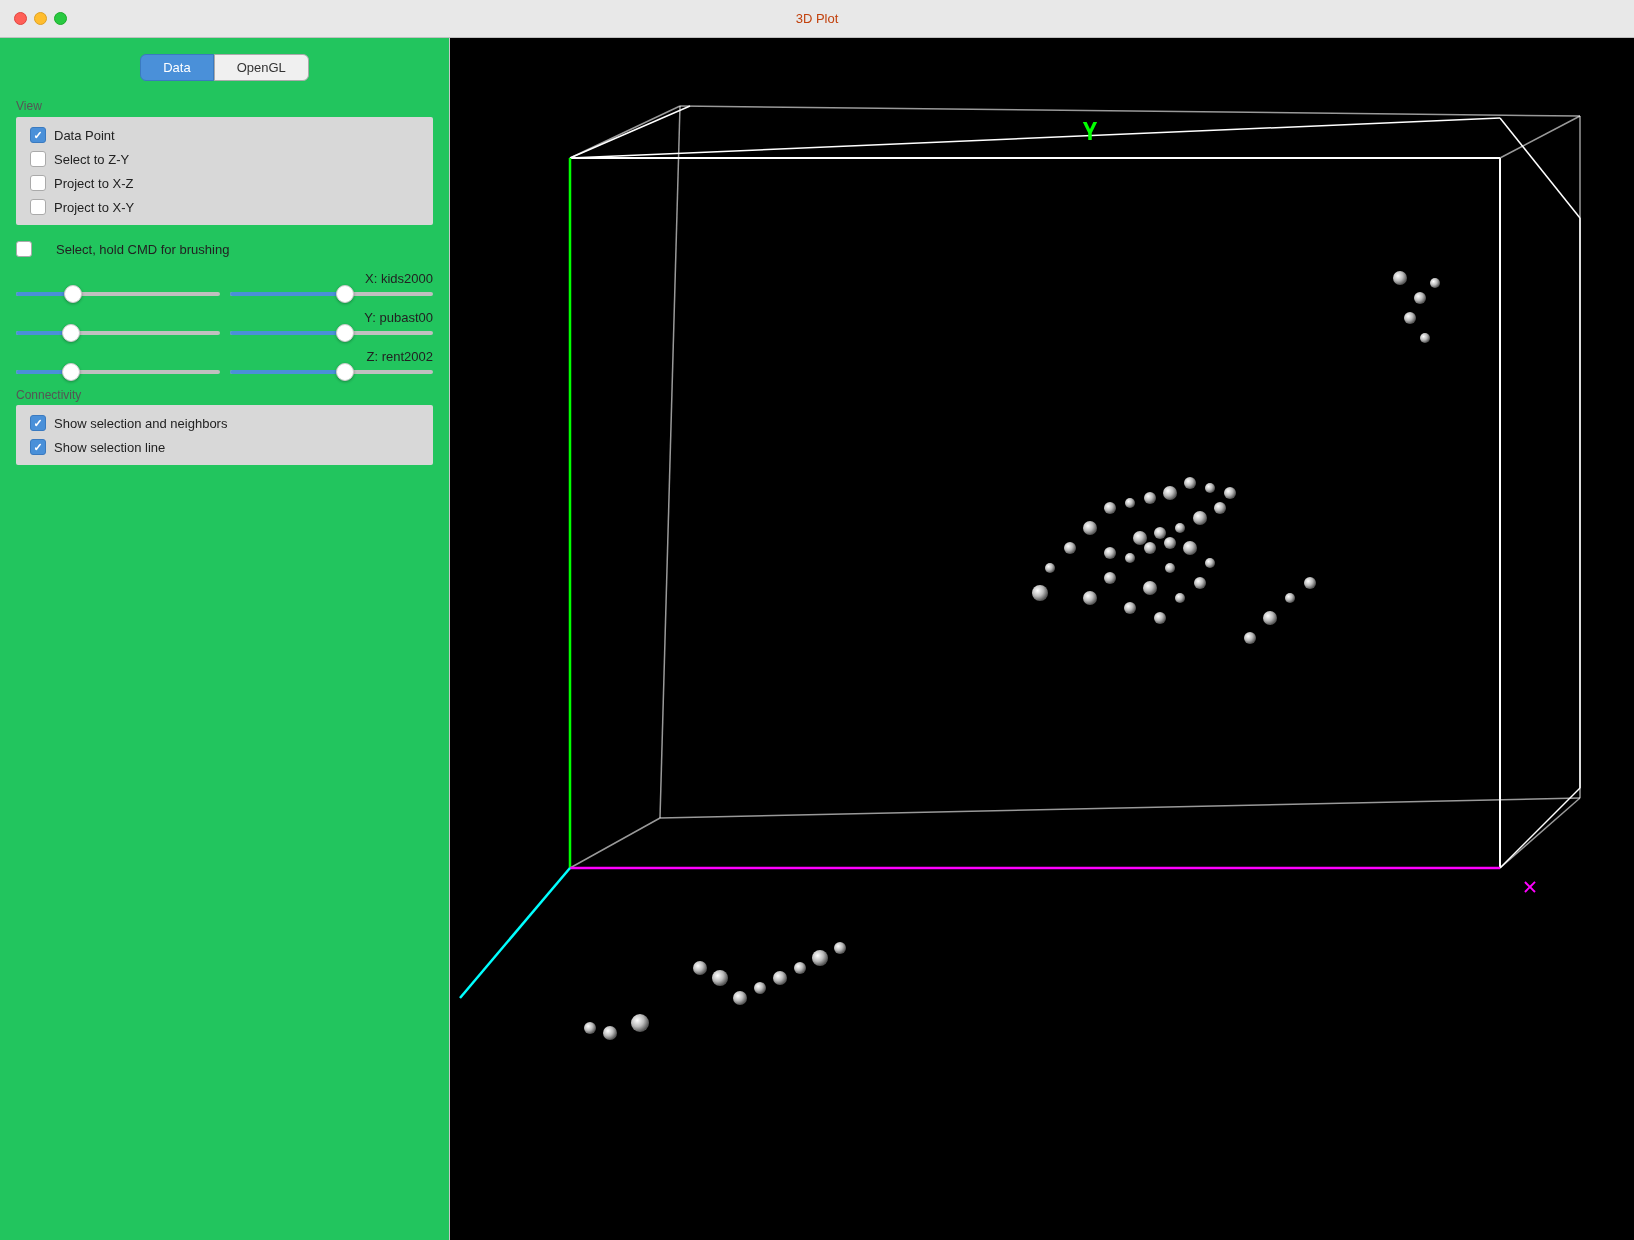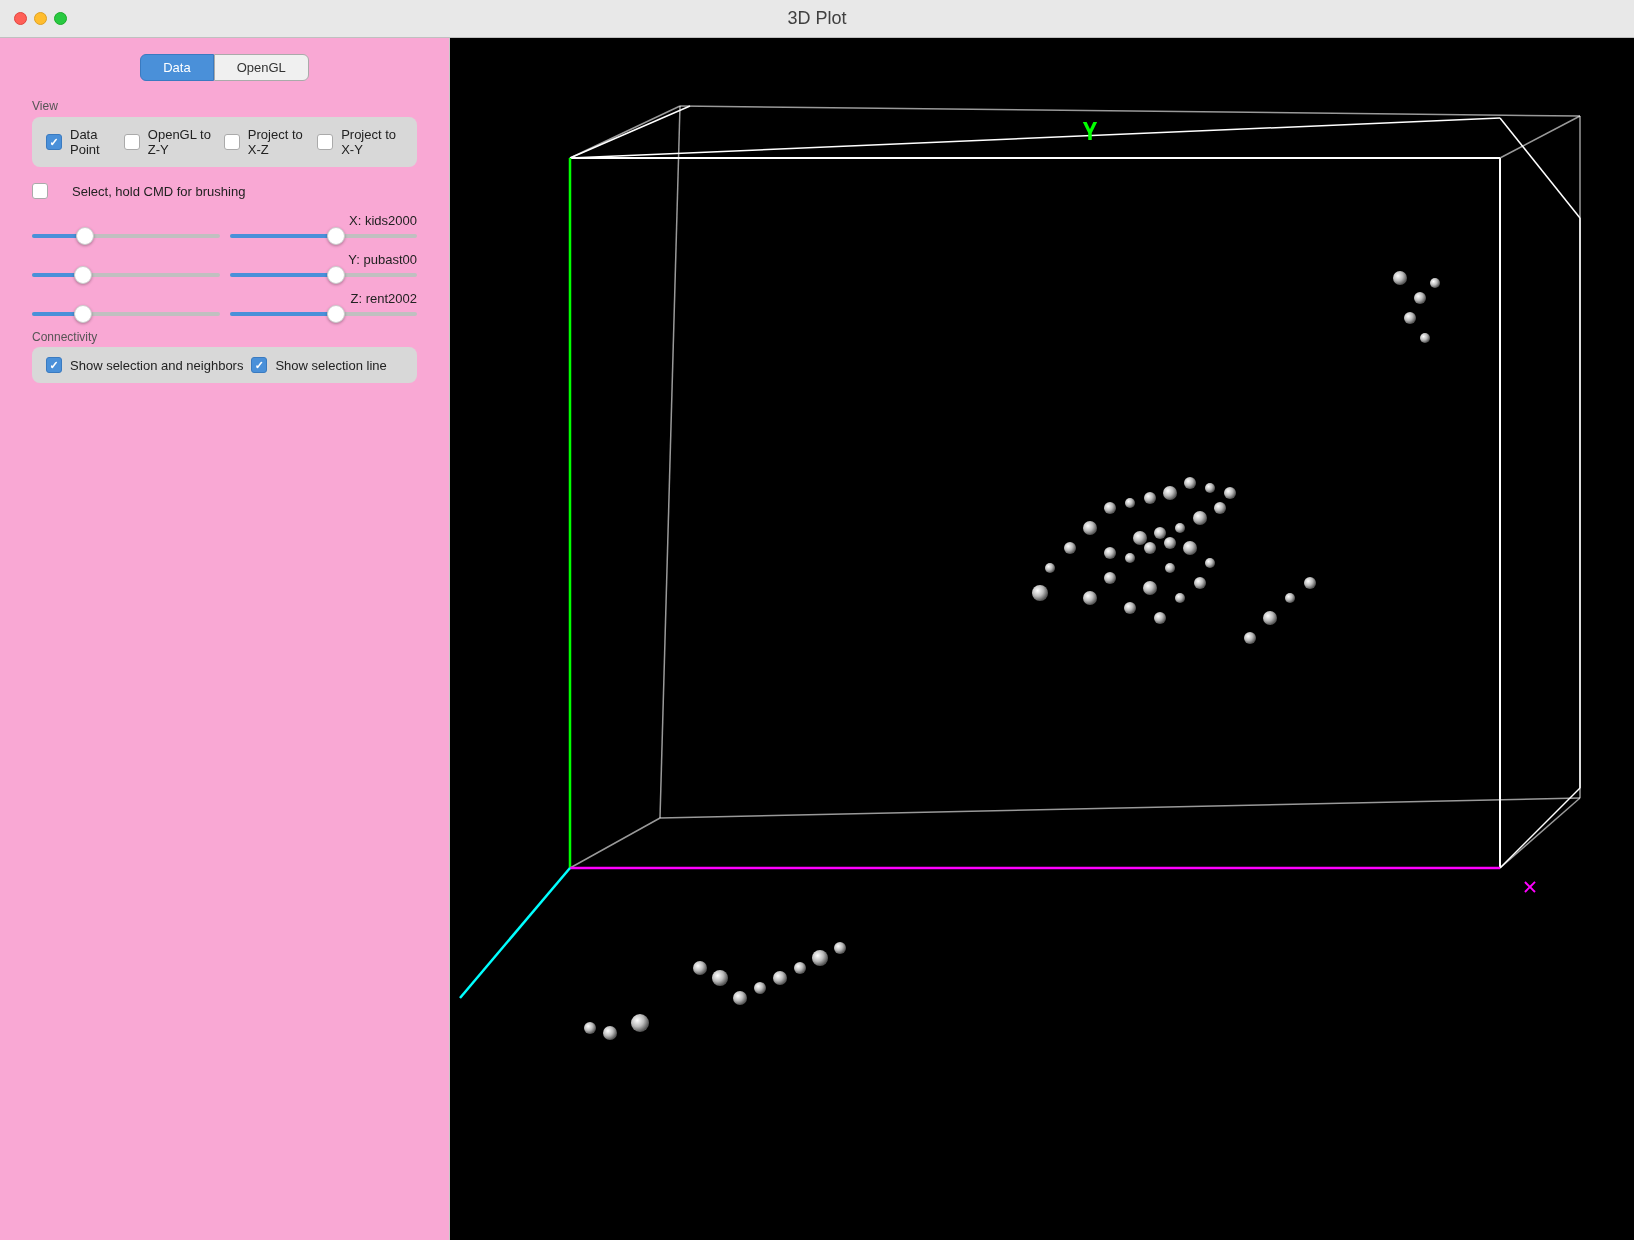--- a/index.html
+++ b/index.html
@@ -16,23 +16,23 @@
     .titlebar {
       background: #e8e8e8;
       height: 38px;
       display: flex;
       align-items: center;
       justify-content: center;
       border-bottom: 1px solid #c0c0c0;
       position: relative;
     }
     .titlebar-title {
-      font-size: 18px;
+      font-size: 13px;
       font-weight: 500;
-      color: #404040;
+      color: #c2410c;
     }
     .traffic-lights {
       position: absolute;
       left: 14px;
       display: flex;
       gap: 7px;
       align-items: center;
     }
     .traffic-light {
       width: 13px;
@@ -46,22 +46,22 @@
 
     
     .main-layout {
       display: flex;
       height: calc(1240px - 38px);
     }
 
     
     .left-panel {
       width: 450px;
-      background: #f9a8d4;
-      padding: 16px 32px;
+      background: #22c55e;
+      padding: 16px 16px;
       display: flex;
       flex-direction: column;
       gap: 14px;
       border-right: 1px solid #c8c8c8;
       overflow-y: auto;
     }
 
     
     .tab-row {
       display: flex;
@@ -88,25 +88,26 @@
     
     .section-label {
       font-size: 12px;
       color: #555;
       margin-bottom: 4px;
     }
 
     
     .grouped-box {
       background: #d8d8d8;
-      border-radius: 8px;
+      border-radius: 2px;
       padding: 10px 14px;
       display: flex;
-      flex-direction: row;
+      flex-direction: column;
       gap: 8px;
+      justify-content: space-between;
     }
 
     
     .checkbox-row {
       display: flex;
       align-items: center;
       gap: 8px;
       font-size: 13px;
       color: #222;
     }
@@ -239,21 +240,21 @@
       <div class="section-label">View</div>
       <div class="grouped-box">
 
         <div class="checkbox-row">
           <div class="checkbox-custom checked"></div>
           <span>Data Point</span>
         </div>
 
         <div class="checkbox-row">
           <div class="checkbox-custom"></div>
-          <span>OpenGL to Z-Y</span>
+          <span>Select to Z-Y</span>
         </div>
 
         <div class="checkbox-row">
           <div class="checkbox-custom"></div>
           <span>Project to X-Z</span>
         </div>
 
         <div class="checkbox-row">
           <div class="checkbox-custom"></div>
           <span>Project to X-Y</span>

